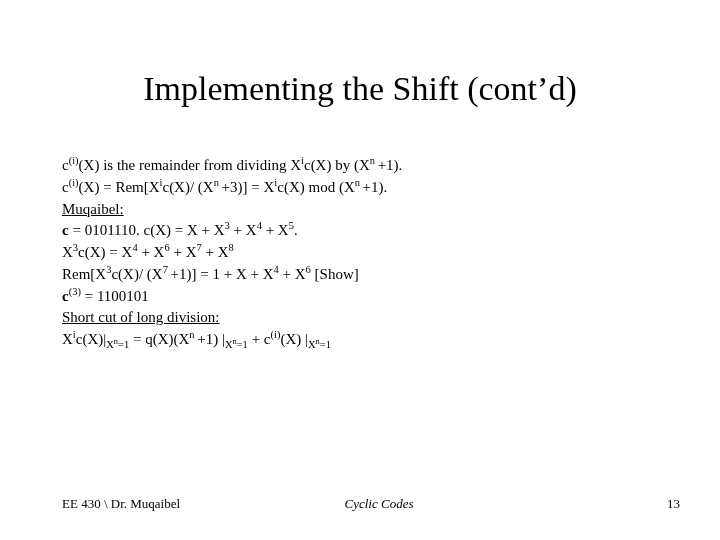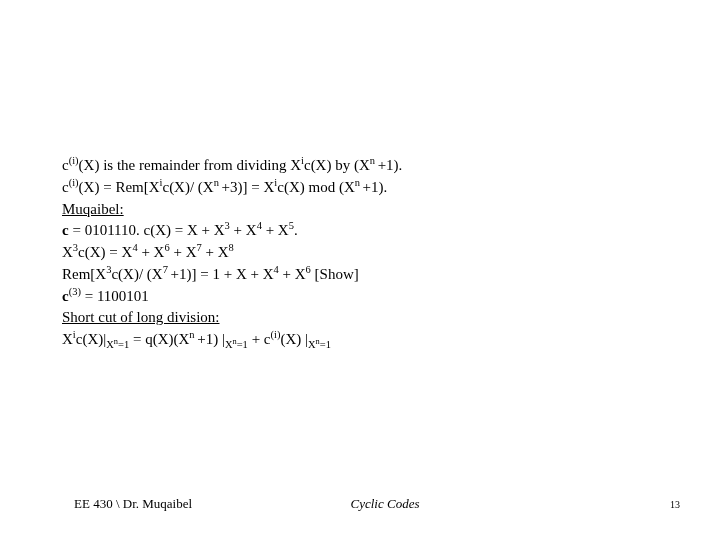--- a/index.html
+++ b/index.html
@@ -57,40 +57,40 @@
   }
   .footer {
     position: absolute;
     bottom: 28px;
     left: 62px;
     right: 40px;
     font-size: 13px;
     display: flex;
     justify-content: flex-start;
     align-items: baseline;
-    margin-left: 12px;
   }
   .footer .center {
     position: absolute;
     left: 16px;
     right: 0;
     text-align: center;
     font-style: italic;
   }
   .footer .right {
     margin-left: auto;
     font-style: normal;
-    font-size: 10px;
+    font-size: 13px;
   }
 </style>
 </head>
 <body>
 
 <div class="slide">
 
+  <div class="title">Implementing the Shift (cont’d)</div>
 
   <div class="body">
 
     <span class="line">
       <span>c</span><sup>(i)</sup><span>(X) is the remainder from dividing X</span><sup>i</sup><span>c(X) by (X</span><sup>n </sup><span>+1).</span>
     </span>
 
     <span class="line">
       <span>c</span><sup>(i)</sup><span>(X) = Rem[X</span><sup>i</sup><span>c(X)/ (X</span><sup>n </sup><span>+3)] = X</span><sup>i</sup><span>c(X) mod (X</span><sup>n </sup><span>+1).</span>
     </span>

